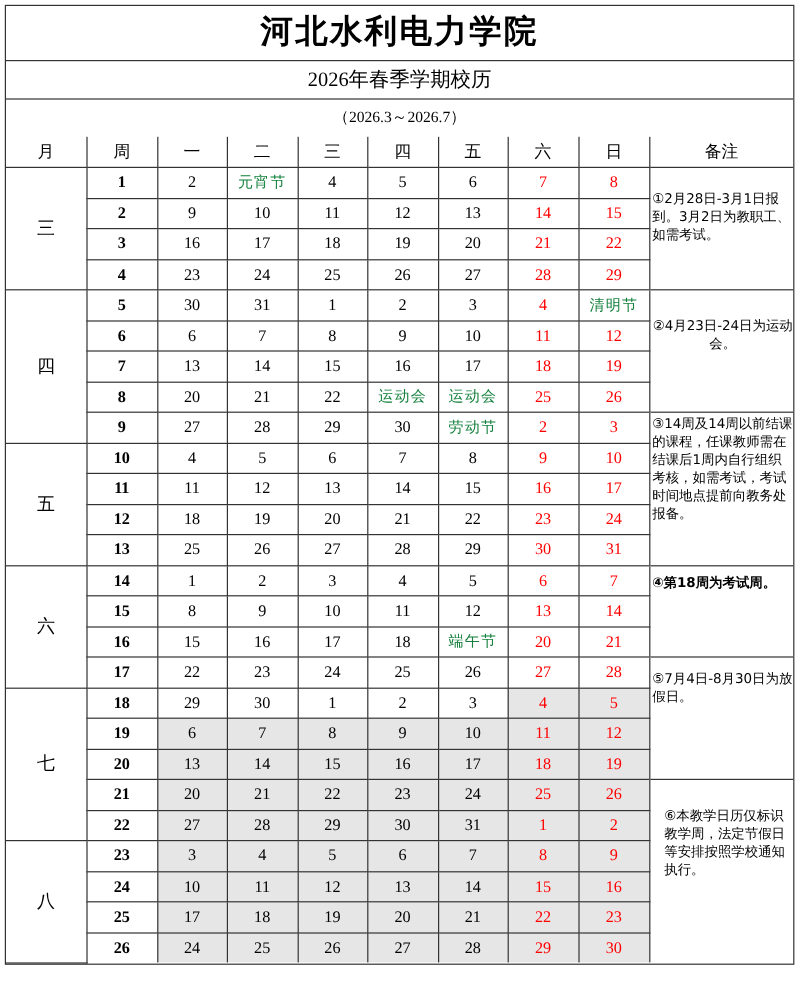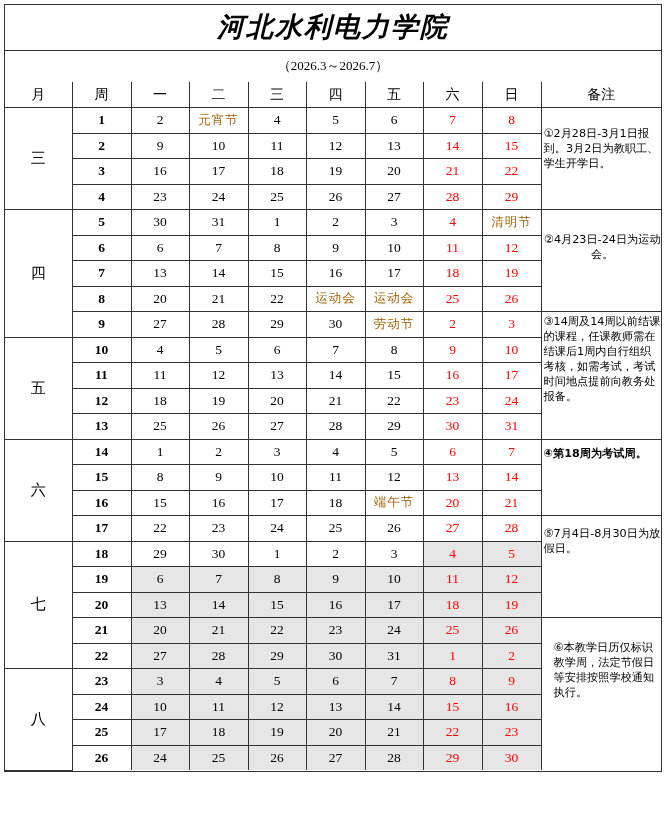--- a/index.html
+++ b/index.html
@@ -2,46 +2,47 @@
 <html><head>
 <meta charset="utf-8">
 <style>
   html, body { margin: 0; padding: 0; background: #ffffff; }
   body { width: 666px; height: 820px; position: relative; overflow: hidden;
          font-family: "Liberation Serif", "DejaVu Serif", serif; color: #000; }
   .sheet { position: absolute; left: 4px; top: 4px; width: 658px;
            border: 1.5px solid #333; box-sizing: border-box; }
   .banner { border-bottom: 1.5px solid #333; text-align: center; box-sizing: border-box; }
   .title { height: 46px; line-height: 44px; font-size: 27px; font-weight: bold;
-           letter-spacing: 2px; font-family: "DejaVu Sans", sans-serif; font-style: italic; }
+           letter-spacing: 2px; font-family: "DejaVu Sans", sans-serif; }
   .subtitle { height: 32px; line-height: 31px; font-size: 17px; }
   .range { height: 31px; line-height: 30px; font-size: 13px; }
   table { border-collapse: collapse; width: 100%; table-layout: fixed; }
   td, th { border: 1.5px solid #333; text-align: center; padding: 0;
            font-size: 13.5px; height: 24.5px; font-weight: normal; }
   th { height: 25px; font-size: 14px; }
   tr:first-child th { border-top: none; }
   td:first-child, th:first-child { border-left: none; }
   td:last-child, th:last-child { border-right: none; }
   tr:last-child td { border-bottom: none; }
   td.week { font-weight: bold; }
   td.month { font-size: 15px; }
   td.red { color: #ff0000; }
-  td.holiday { font-family: "DejaVu Sans", sans-serif; font-size: 12.5px; color: #a16207; letter-spacing: 1px; }
+  td.holiday { font-family: "DejaVu Sans", sans-serif; font-size: 12.5px; color: #15803d; letter-spacing: 1px; }
   td.gray { background: #e6e6e6; }
   td.note { text-align: left; vertical-align: top; padding: 0 0 0 2px;
             font-family: "DejaVu Sans", sans-serif; font-size: 11.2px; line-height: 15px;
             border-bottom: none; }
   .note-item { display: block; }
 </style>
 </head>
 <body>
 
 <div class="sheet">
   <div class="banner title">河北水利电力学院</div>
+  <div class="banner subtitle">2026年春季学期校历</div>
   <div class="banner range" style="border-bottom:none;">（2026.3～2026.7）</div>
 
   <table>
     <colgroup>
       <col style="width:67px">
         <col style="width:59px">
       <col style="width:58px">
         <col style="width:59px">
         <col style="width:58px">
       <col style="width:59px">
@@ -69,21 +70,21 @@
           <td class="month" rowspan="4">三</td>
           <td class="week">1</td>
           <td class="">2</td>
           <td class="holiday">元宵节</td>
           <td class="">4</td>
           <td class="">5</td>
           <td class="">6</td>
           <td class="red">7</td>
           <td class="red">8</td>
           <td class="note" rowspan="4" style="padding-top: 18px; border-bottom: none;">
-            <span class="note-item">①2月28日-3月1日报到。3月2日为教职工、学生开学日。</span>
+            <span class="note-item">①2月28日-3月1日报到。3月2日为教职工、如需考试。</span>
           </td>
         </tr>
         <tr>
           <td class="week">2</td>
           <td class="">9</td>
           <td class="">10</td>
           <td class="">11</td>
           <td class="">12</td>
           <td class="">13</td>
           <td class="red">14</td>

